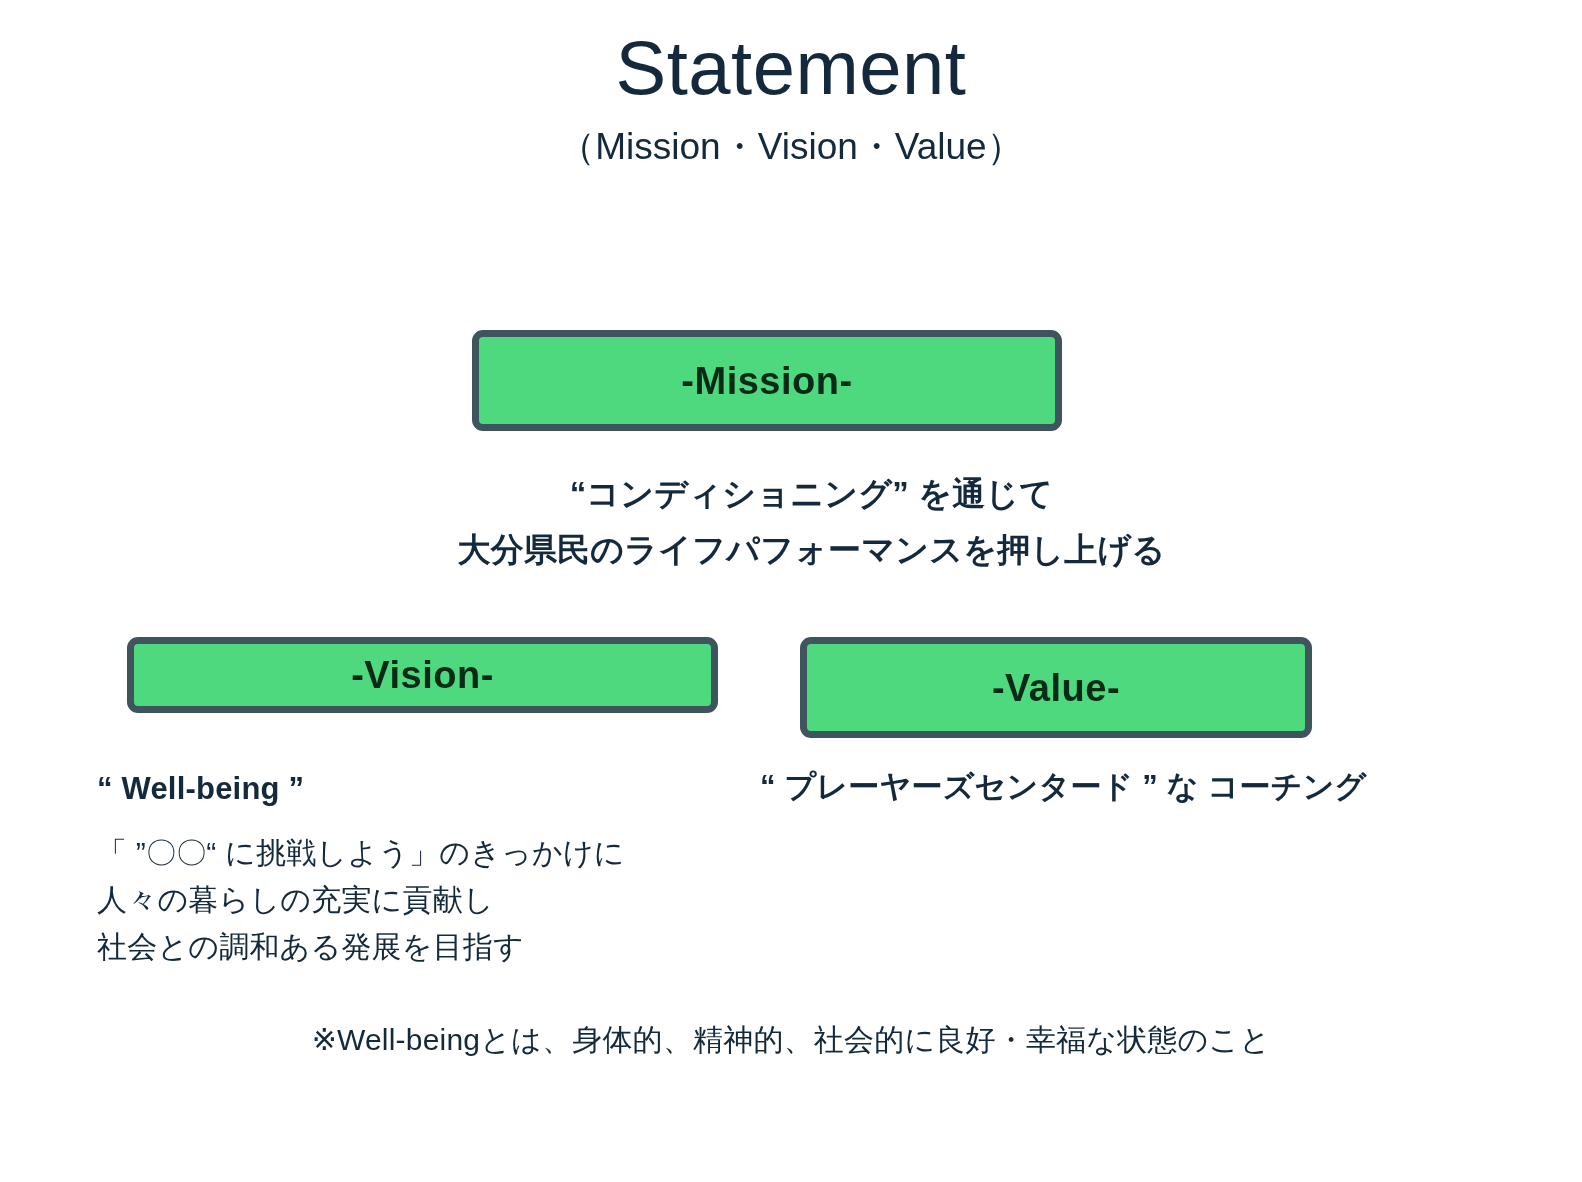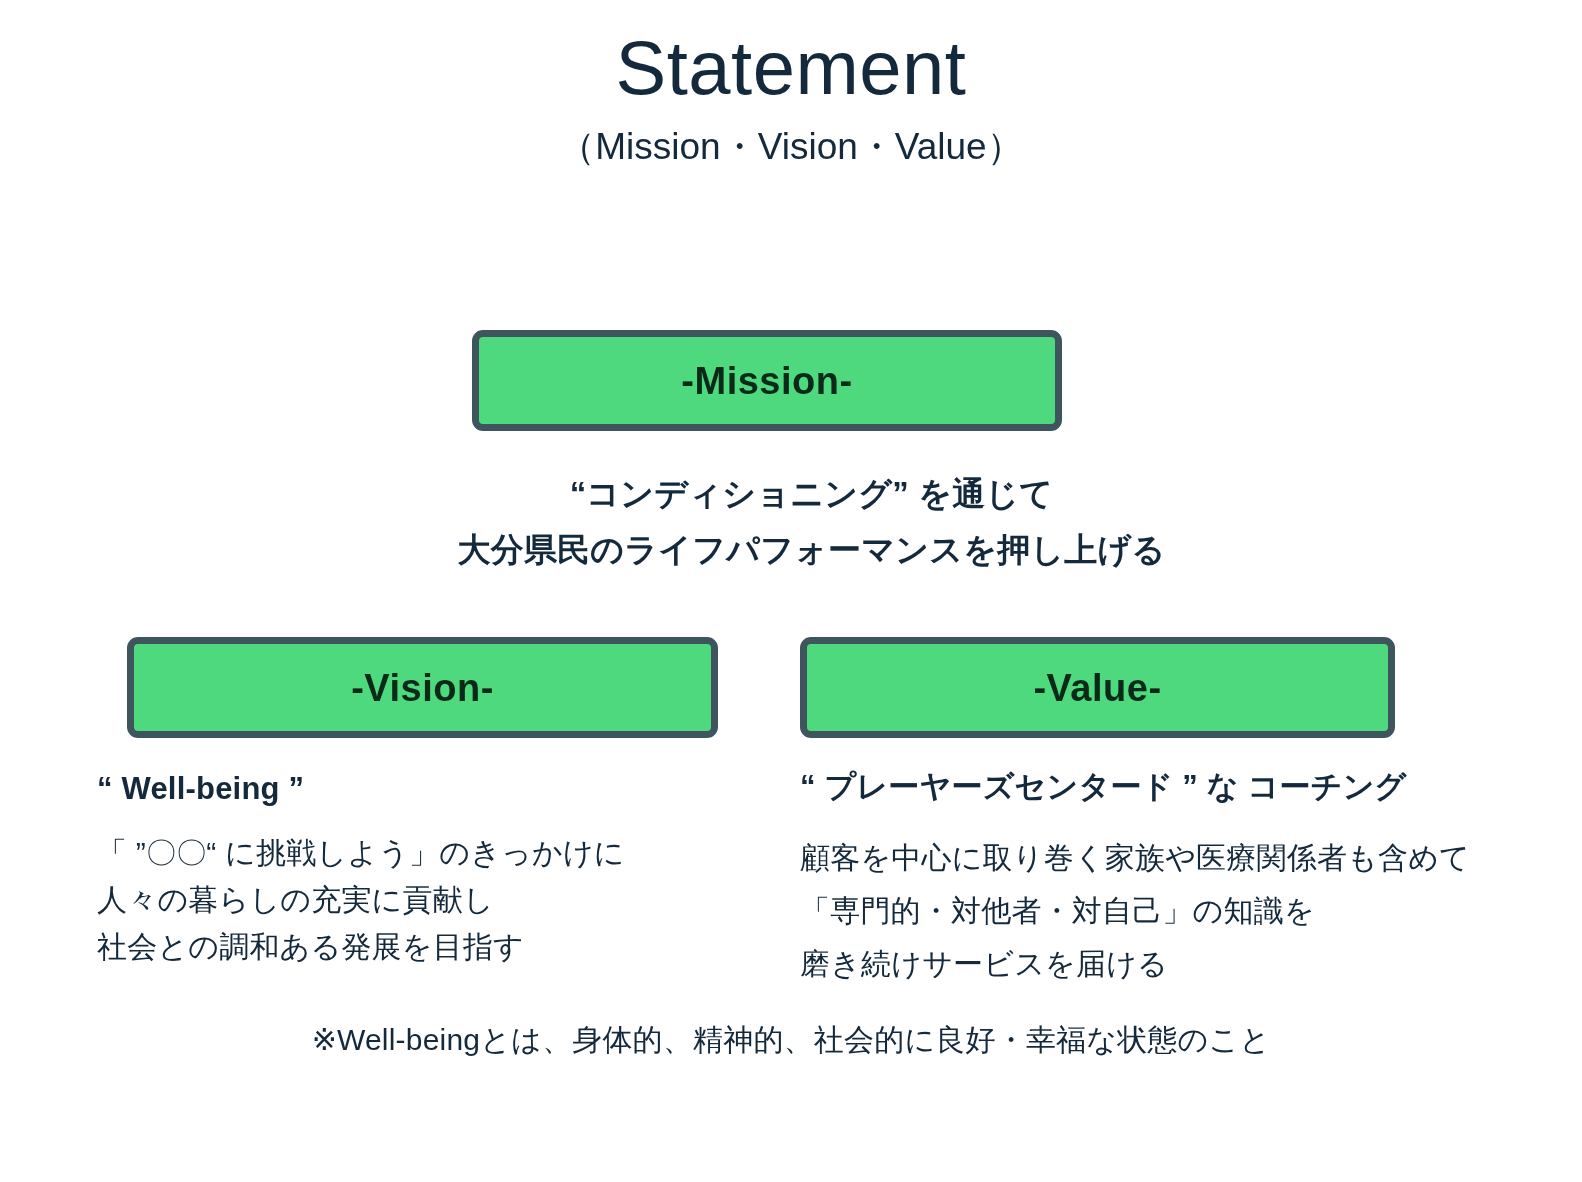--- a/index.html
+++ b/index.html
@@ -58,22 +58,22 @@
   }
   .mvv-box-label {
     font-size: 38px;
     font-weight: 700;
     letter-spacing: 0.5px;
     color: #0a2a18;
     line-height: 1;
   }
 
   #mission-box { left: 472px; top: 330px; width: 590px; height: 101px; }
-  #vision-box  { left: 127px; top: 637px; width: 591px; height: 101px; }
-  #value-box   { left: 800px; top: 637px; width: 595px; height: 101px; }
+  #vision-box  { left: 127px; top: 637px; width: 591px; height: 76px; }
+  #value-box   { left: 800px; top: 637px; width: 512px; height: 101px; }
 
   
   .mission-body {
     position: absolute;
     left: 0;
     top: 466px;
     width: 1582px;
     text-align: center;
   }
   .mission-body .line {
@@ -82,21 +82,21 @@
     line-height: 56px;
     letter-spacing: 0.2px;
     color: #14293b;
     white-space: nowrap;
     padding-left: 41px;
   }
 
   
   .col { position: absolute; text-align: left; }
   #vision-col { left: 97px;  top: 770px; width: 650px; }
-  #value-col  { left: 760px; top: 768px; width: 672px; margin-left: 40px; }
+  #value-col  { left: 760px; top: 768px; width: 672px; }
 
   .col-heading {
     font-size: 31px;
     font-weight: 700;
     line-height: 1.2;
     letter-spacing: 0.2px;
     color: #14293b;
     white-space: nowrap;
   }
   .col-body { margin-top: 22px; }
@@ -155,20 +155,15 @@
     <div class="line">社会との調和ある発展を目指す</div>
   </div>
 </div>
 
 <div class="mvv-box" id="value-box">
   <span class="mvv-box-label">-Value-</span>
 </div>
 
 <div class="col" id="value-col">
   <div class="col-heading">“ プレーヤーズセンタード ” な コーチング</div>
-  <div class="col-body">
-    <div class="line">顧客を中心に取り巻く家族や医療関係者も含めて</div>
-    <div class="line">「専門的・対他者・対自己」の知識を</div>
-    <div class="line">磨き続けサービスを届ける</div>
-  </div>
 </div>
 
 <div class="footnote">※Well-beingとは、身体的、精神的、社会的に良好・幸福な状態のこと</div>
 
 </body></html>

